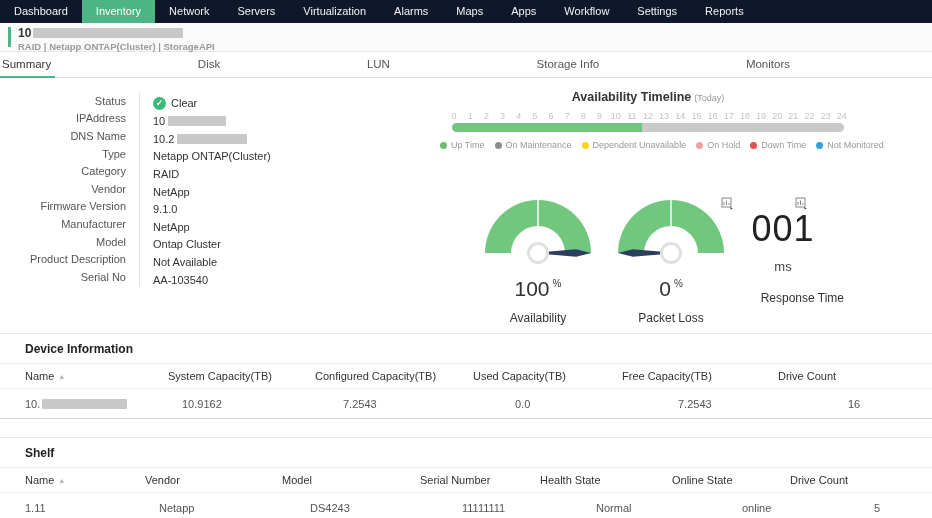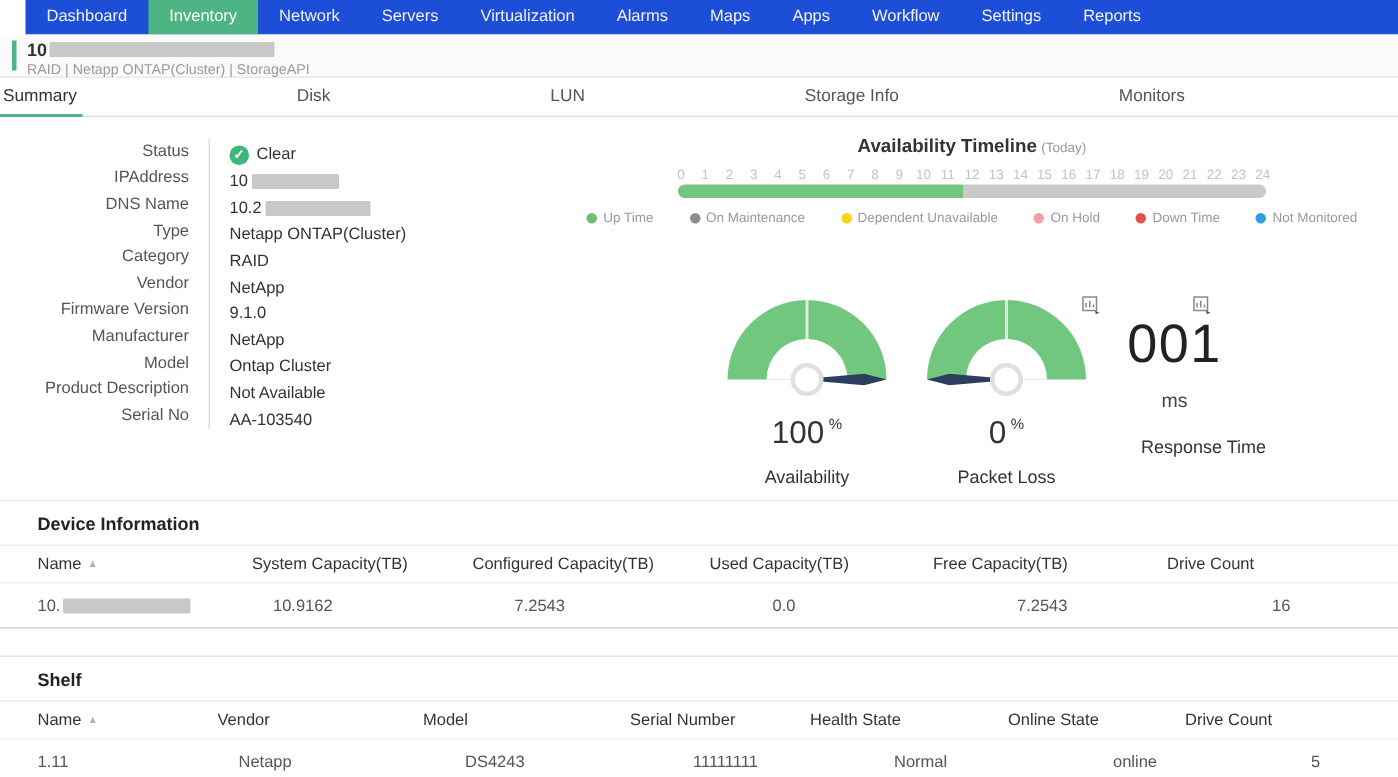--- a/index.html
+++ b/index.html
@@ -1,31 +1,31 @@
 <!DOCTYPE html>
 <html><head>
 <meta charset="utf-8">
 <style>
   * { margin:0; padding:0; box-sizing:border-box; }
   html,body { background:#fff; }
   body { font-family:"Liberation Sans", sans-serif; color:#333; }
   .page { position:relative; width:932px; height:518px; background:#fff; overflow:hidden; }
 
   
-  .nav { display:flex; height:23px; background:#1d4ed8; align-items:stretch;margin-left:17px; }
+  .nav { display:flex; height:23px; background:#0f172a; align-items:stretch; }
   .nav-item { color:#f2f2f2; font-size:11px; line-height:23px; padding:0 14px; cursor:pointer; white-space:nowrap; }
   .nav-item.active { background:#4cb583; color:#fff; }
 
   
   .dev-header { position:relative; height:29px; background:#fafafa; border-bottom:1px solid #e9e9e9; padding:3px 0 0 18px; }
   .dev-header .green-bar { position:absolute; left:8px; top:4px; bottom:4px; width:3px; background:#4cb583; }
   .dev-title { font-size:12px; font-weight:bold; color:#333; display:flex; align-items:center; }
   .redact { display:inline-block; background:#c8c8c8; border-radius:1px; }
   .dev-title .redact { width:150px; height:10px; margin-left:2px; }
-  .dev-sub { font-size:9.5px; color:#9a9a9a; margin-top:1px; }
+  .dev-sub { font-size:9.5px; color:#9a9a9a; margin-top:1px;font-weight:bold; }
 
   
   .tabbar { height:26px; border-bottom:1px solid #e0e0e0; display:flex; justify-content:space-between; padding-right:140px; gap:24px; align-items:flex-end; }
   .tab { font-size:11.5px; color:#555; padding:0 2px 7px 2px; cursor:pointer; position:relative; }
   .tab.active { color:#333; }
   .tab.active::after { content:""; position:absolute; left:-2px; right:-2px; bottom:-1px; height:2px; background:#4cb583; }
 
   
   .summary { position:relative; height:255px; }
 
@@ -38,21 +38,21 @@
   .redact-dns { width:70px; height:10px; margin-left:3px; }
 
   
   .timeline { position:absolute; left:440px; top:12px; width:416px; text-align:center; }
   .tl-title { font-size:12.5px; font-weight:600; color:#333; }
   .tl-title .today { font-size:9px; font-weight:normal; color:#999; margin-left:3px; }
   .tl-hours { display:flex; width:404px; margin:7px auto 0 auto; }
   .tl-hours span { flex:1; font-size:9px; color:#c3c3c3; text-align:center; }
   .tl-bar { width:392px; height:9px; margin:2px auto 0 auto; background:#c9c9c9; border-radius:5px; overflow:hidden; }
   .tl-fill { height:100%; background:#72c77e; border-radius:5px 0 0 5px; }
-  .tl-legend { display:flex; justify-content:center; gap:24px; margin-top:8px; }
+  .tl-legend { display:flex; gap:10px; margin-top:8px; }
   .tl-item { display:flex; align-items:center; gap:4px; font-size:9px; color:#999; white-space:nowrap; }
   .dot { width:7px; height:7px; border-radius:50%; display:inline-block; }
 
   
   .gauge-block { position:absolute; top:122px; width:108px; text-align:center; }
   .gauge { position:relative; width:106px; height:53px; margin:0 auto; }
   .gauge-arc { position:absolute; left:0; top:0; width:106px; height:53px; background:#72c77e; border-radius:106px 106px 0 0; }
   .gauge-inner { position:absolute; left:26px; bottom:0; width:54px; height:27px; background:#fff; border-radius:54px 54px 0 0; }
   .gauge-tick { position:absolute; left:52px; top:0; width:2px; height:27px; background:rgba(240,240,240,.85); }
   .needle { position:absolute; left:53px; top:53px; width:53px; height:10px; margin-top:-5px; background:#2c3e5d; transform-origin:0 50%; clip-path:polygon(0 45%, 72% 12%, 100% 50%, 72% 88%, 0 55%); z-index:2; }

